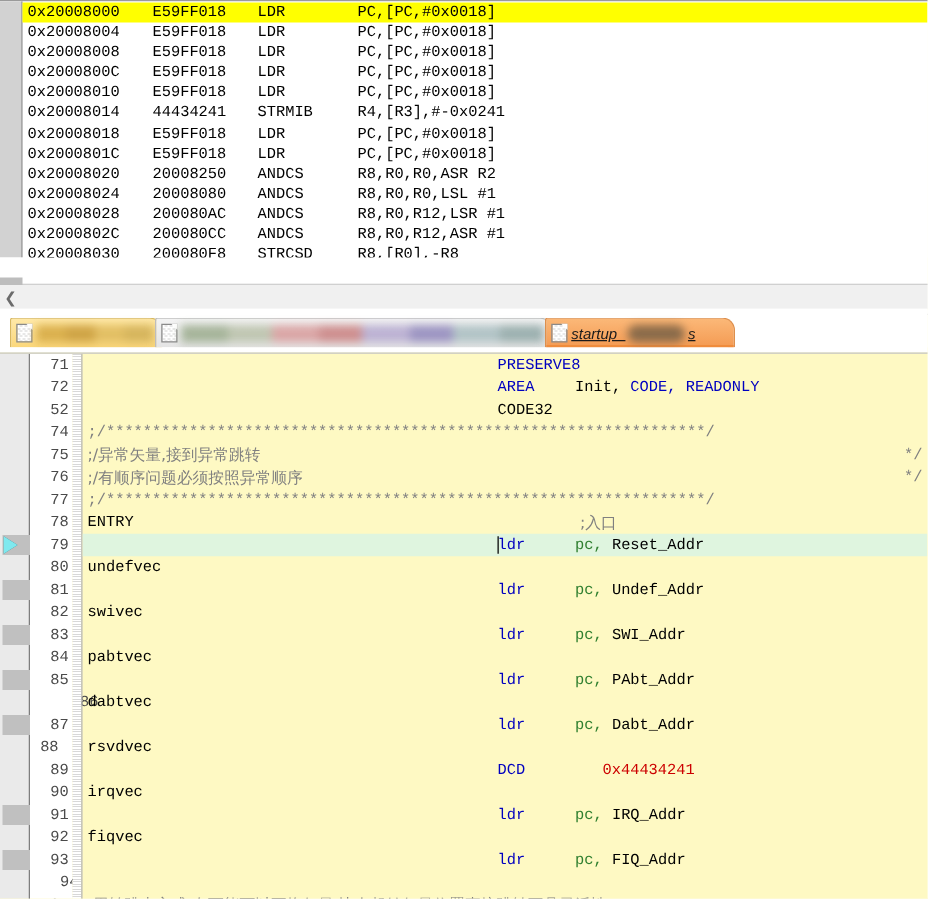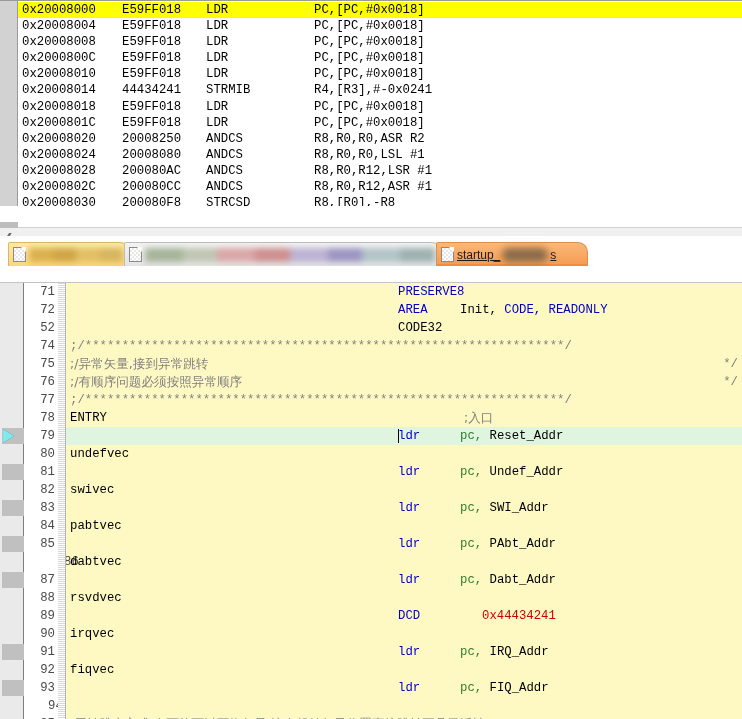--- a/index.html
+++ b/index.html
@@ -47,21 +47,21 @@
     line-height: 16.1px;
     padding-top: 1px;
     white-space: pre;
     color: #000000;
   }
   .dline { height: 16.1px; display: flex; }
   .dline.hl { background: #ffff00; }
   .d-addr { width: 104px; min-width: 104px; padding-left: 4px; }
   .d-op   { width: 84px;  min-width: 84px; }
   .d-mn   { width: 80px;  min-width: 80px; }
-  .d-args { flex: 1; margin-left: 28px; }
+  .d-args { flex: 1; }
 
   
   #disasm-hscroll {
     position: absolute; left: 0; bottom: 0; width: 742px; height: 20px;
     background: #f0f0f0;
     border-top: 1px solid #d0d0d0;
     display: flex; align-items: center;
   }
   #hscroll-left-arrow {
     position: relative;
@@ -77,23 +77,24 @@
 
   
   #splitter {
     position: absolute; left: 0; top: 247px; width: 742px; height: 5px;
     background: #ffffff;
     border-bottom: 1px solid #c9c9c9;
   }
 
   
   #tabbar {
-    position: absolute; left: 0; top: 236px; width: 742px; height: 30px;
-    background: #ffffff;
-    overflow: hidden;
+    position: absolute; left: 0; top: 248px; width: 742px; height: 30px;
+    background: #ffffff;
+    overflow: hidden;
+    font-style: italic;
   }
   #tabstrip {
     position: relative; height: 30px; display: flex; align-items: flex-end;
     padding-left: 8px;
   }
   .tab {
     position: relative;
     height: 24px;
     display: flex; align-items: center;
     padding: 0 6px 0 4px;
@@ -300,21 +301,21 @@
       <div style="height: 18px;">78</div>
       <div style="height: 18px;">79</div>
       <div style="height: 18px;">80</div>
       <div style="height: 18px;">81</div>
       <div style="height: 18px;">82</div>
       <div style="height: 18px;">83</div>
       <div style="height: 18px;">84</div>
       <div style="height: 18px;">85</div>
       <div style="height: 18px; padding-left: 40px;">86</div>
       <div style="height: 18px;">87</div>
-      <div style="height: 18px;">88</div>
+      <div style="height: 18px; text-align: center;">88</div>
       <div style="height: 18px;">89</div>
       <div style="height: 18px;">90</div>
       <div style="height: 18px;">91</div>
       <div style="height: 18px;">92</div>
       <div style="height: 18px;">93</div>
       <div style="height: 18px; padding-left: 24px;">94</div>
       <div style="height: 18px;">95</div>
     </div>
   <div id="edit-sep-col"></div>
   <div id="edit-code-col"><div class="cline"><span class="tcol ident" style="display:inline-block;width:328px;"></span><span class="tcol kw" style="display:inline-block;width:62px;">PRESERVE8</span></div><div class="cline"><span class="tcol ident" style="display:inline-block;width:328px;"></span><span class="tcol kw" style="display:inline-block;width:62px;">AREA</span><span class="ident">Init, </span><span class="kw2">CODE, READONLY</span></div><div class="cline"><span class="tcol ident" style="display:inline-block;width:328px;"></span><span class="tcol ident" style="display:inline-block;width:62px;">CODE32</span></div><div class="cline"><span class="cmt">;/*****************************************************************/</span></div><div class="cline"><span class="cmt cn">;/异常矢量,接到异常跳转</span><span class="cmt" style="position:absolute;right:4px;">*/</span></div><div class="cline"><span class="cmt cn">;/有顺序问题必须按照异常顺序</span><span class="cmt" style="position:absolute;right:4px;">*/</span></div><div class="cline"><span class="cmt">;/*****************************************************************/</span></div><div class="cline"><span class="tcol ident" style="display:inline-block;width:328px;">ENTRY</span><span class="cmt cn" style="position:absolute;left:398px;top:0;">;入口</span></div><div class="cline current"><span class="tcol ident" style="display:inline-block;width:328px;"></span><span class="tcol kw" style="display:inline-block;width:62px;">ldr</span><span class="reg">pc, </span><span class="ident">Reset_Addr</span></div><div class="cline"><span class="tcol ident" style="display:inline-block;width:328px;">undefvec</span></div><div class="cline"><span class="tcol ident" style="display:inline-block;width:328px;"></span><span class="tcol kw" style="display:inline-block;width:62px;">ldr</span><span class="reg">pc, </span><span class="ident">Undef_Addr</span></div><div class="cline"><span class="tcol ident" style="display:inline-block;width:328px;">swivec</span></div><div class="cline"><span class="tcol ident" style="display:inline-block;width:328px;"></span><span class="tcol kw" style="display:inline-block;width:62px;">ldr</span><span class="reg">pc, </span><span class="ident">SWI_Addr</span></div><div class="cline"><span class="tcol ident" style="display:inline-block;width:328px;">pabtvec</span></div><div class="cline"><span class="tcol ident" style="display:inline-block;width:328px;"></span><span class="tcol kw" style="display:inline-block;width:62px;">ldr</span><span class="reg">pc, </span><span class="ident">PAbt_Addr</span></div><div class="cline"><span class="tcol ident" style="display:inline-block;width:328px;">dabtvec</span></div><div class="cline"><span class="tcol ident" style="display:inline-block;width:328px;"></span><span class="tcol kw" style="display:inline-block;width:62px;">ldr</span><span class="reg">pc, </span><span class="ident">Dabt_Addr</span></div><div class="cline"><span class="tcol ident" style="display:inline-block;width:328px;">rsvdvec</span></div><div class="cline"><span class="tcol ident" style="display:inline-block;width:328px;"></span><span class="tcol kw" style="display:inline-block;width:84px;">DCD</span><span class="num">0x44434241</span></div><div class="cline"><span class="tcol ident" style="display:inline-block;width:328px;">irqvec</span></div><div class="cline"><span class="tcol ident" style="display:inline-block;width:328px;"></span><span class="tcol kw" style="display:inline-block;width:62px;">ldr</span><span class="reg">pc, </span><span class="ident">IRQ_Addr</span></div><div class="cline"><span class="tcol ident" style="display:inline-block;width:328px;">fiqvec</span></div><div class="cline"><span class="tcol ident" style="display:inline-block;width:328px;"></span><span class="tcol kw" style="display:inline-block;width:62px;">ldr</span><span class="reg">pc, </span><span class="ident">FIQ_Addr</span></div><div class="cline"><span class="tcol ident" style="display:inline-block;width:328px;"></span></div><div class="cline"><span class="cmt cn">;用转跳表方式,有可能可以更换矢量,比在起始矢量位置直接跳转更具灵活性</span></div></div>

